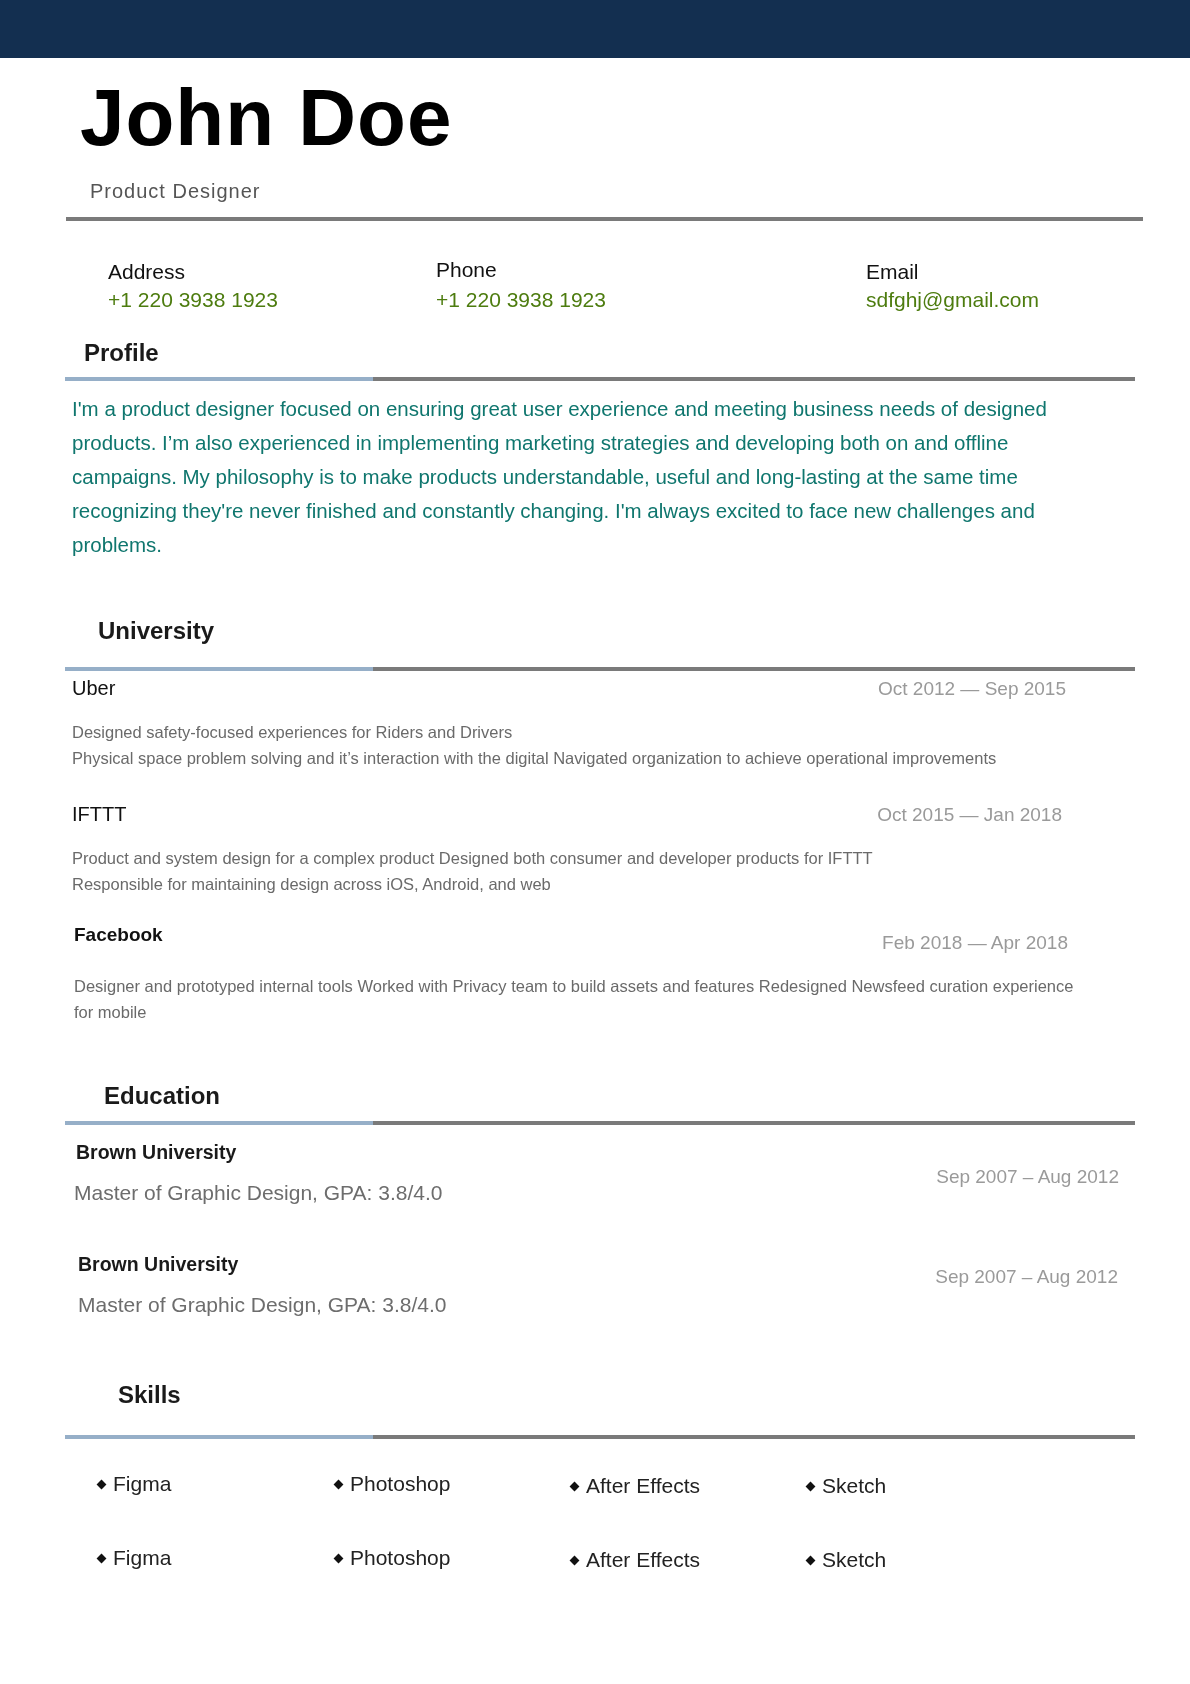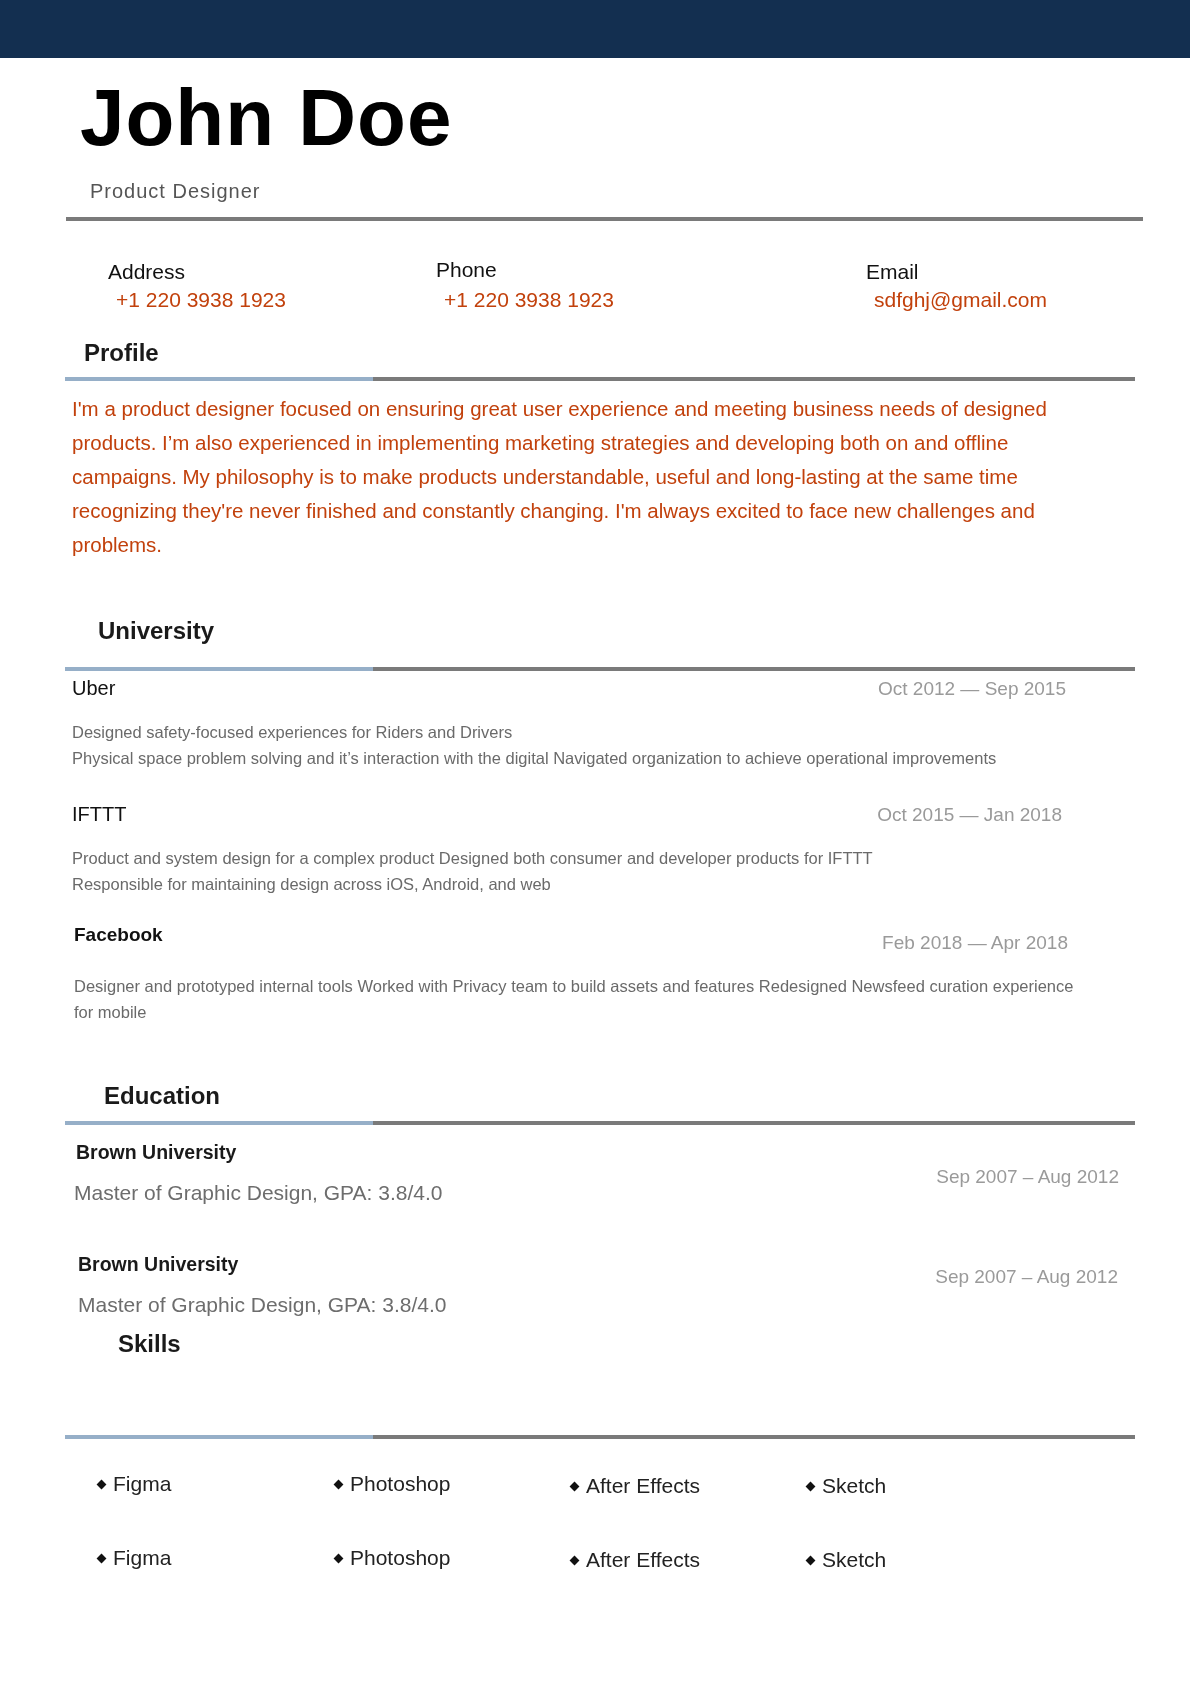--- a/index.html
+++ b/index.html
@@ -3,25 +3,25 @@
 <meta charset="utf-8">
 <style>
   html, body { margin:0; padding:0; background:#ffffff; }
   body { width:1190px; height:1684px; position:relative; overflow:hidden; font-family:"Liberation Sans", sans-serif; color:#222; }
   .abs { position:absolute; white-space:nowrap; }
   .topbar { position:absolute; left:0; top:0; width:1190px; height:58px; }
   .name { left:80px; top:78px; font-size:80px; font-weight:700; color:#000; letter-spacing:1px; line-height:1; }
   .subtitle { left:90px; top:180px; font-size:20px; color:#555; letter-spacing:1px; }
   .name-rule { position:absolute; left:66px; top:217px; width:1077px; height:4px; background:#7a7a7a; }
   .c-label { font-size:21px; color:#111; }
-  .c-value { font-size:21px; color:#c2410c;margin-left:8px; }
+  .c-value { font-size:21px; color:#4d7c0f; }
   .sec-title { font-size:24px; font-weight:700; color:#1a1a1a; }
   .sec-rule { position:absolute; left:65px; width:1070px; height:4px; background:#7a7a7a; }
   .sec-rule .accent { position:absolute; left:0; top:0; width:308px; height:4px; }
-  .profile { position:absolute; left:72px; top:392px; width:1040px; font-size:20.5px; line-height:34px; color:#c2410c; white-space:normal; }
+  .profile { position:absolute; left:72px; top:392px; width:1040px; font-size:20.5px; line-height:34px; color:#0f766e; white-space:normal; }
   .company { font-size:20px; color:#111; }
   .company.bold { font-weight:700; font-size:19px; }
   .date { font-size:19px; color:#9a9a9a; text-align:right; }
   .desc { position:absolute; font-size:16.5px; line-height:26px; color:#6a6a6a; white-space:normal; }
   .edu-school { font-size:19.5px; font-weight:700; color:#1a1a1a; }
   .edu-degree { font-size:21px; color:#6d6d6d; }
   .skill { font-size:21px; color:#222; display:flex; align-items:center; }
   .diamond { display:inline-block; width:7px; height:7px; background:#111; transform:rotate(45deg); margin-right:8px; }
 </style>
 </head>
@@ -82,21 +82,21 @@
   <div class="abs edu-school" style="left:76px; top:1141px;">Brown University</div>
   <div class="abs edu-degree" style="left:74px; top:1181px;">Master of Graphic Design, GPA: 3.8/4.0</div>
   <div class="abs date" style="right:71px; top:1166px;">Sep 2007 – Aug 2012</div>
 </div>
 <div>
   <div class="abs edu-school" style="left:78px; top:1253px;">Brown University</div>
   <div class="abs edu-degree" style="left:78px; top:1293px;">Master of Graphic Design, GPA: 3.8/4.0</div>
   <div class="abs date" style="right:72px; top:1266px;">Sep 2007 – Aug 2012</div>
 </div>
 
-<div class="abs sec-title" style="left:118px; top:1330px;">Skills</div>
+<div class="abs sec-title" style="left:118px; top:1381px;">Skills</div>
 <div class="sec-rule" style="top:1435px;">
     <div class="accent" style="background:#96afc8;"></div>
   </div>
 
 <div>
   <div class="abs skill" style="left:98px; top:1472px;">
       <span class="diamond"></span>
       <span>Figma</span>
     </div>
   <div class="abs skill" style="left:335px; top:1472px;">

